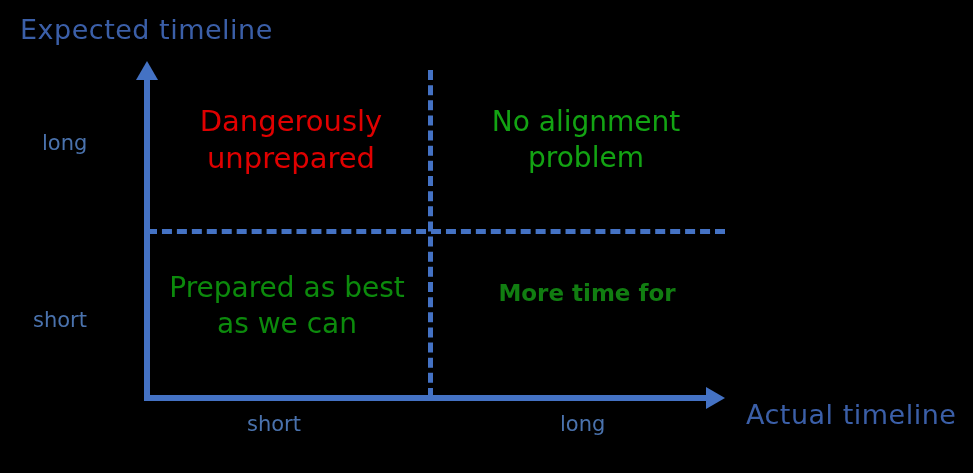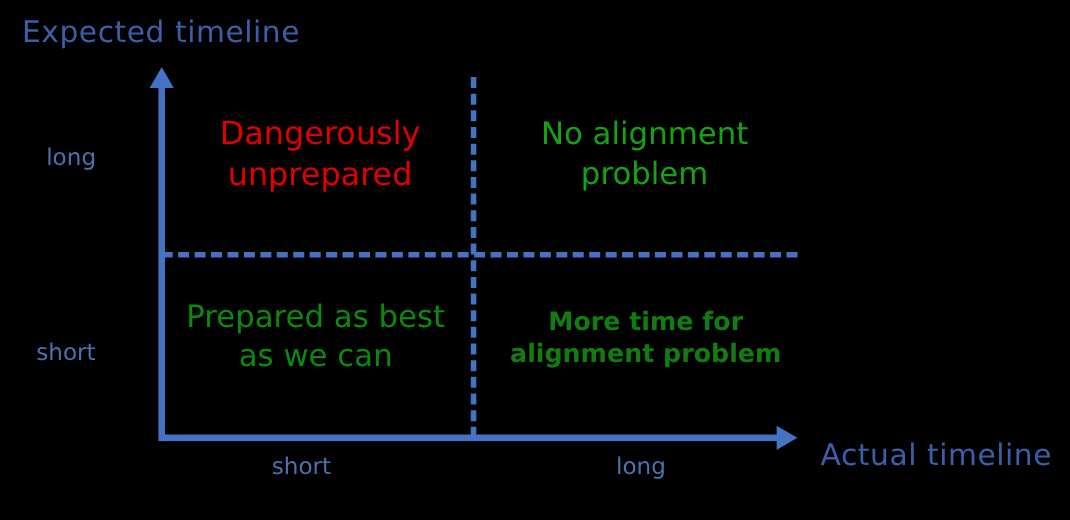--- a/index.html
+++ b/index.html
@@ -180,16 +180,15 @@
     <div>problem</div>
   </div>
 
   <div id="quadrant-bottom-left" class="quadrant-text">
     <div>Prepared as best</div>
     <div>as we can</div>
   </div>
 
   <div id="quadrant-bottom-right" class="quadrant-text">
     <div>More time for</div>
-    <div>alignment problem</div>
   </div>
 
 </div>
 
 </body></html>

